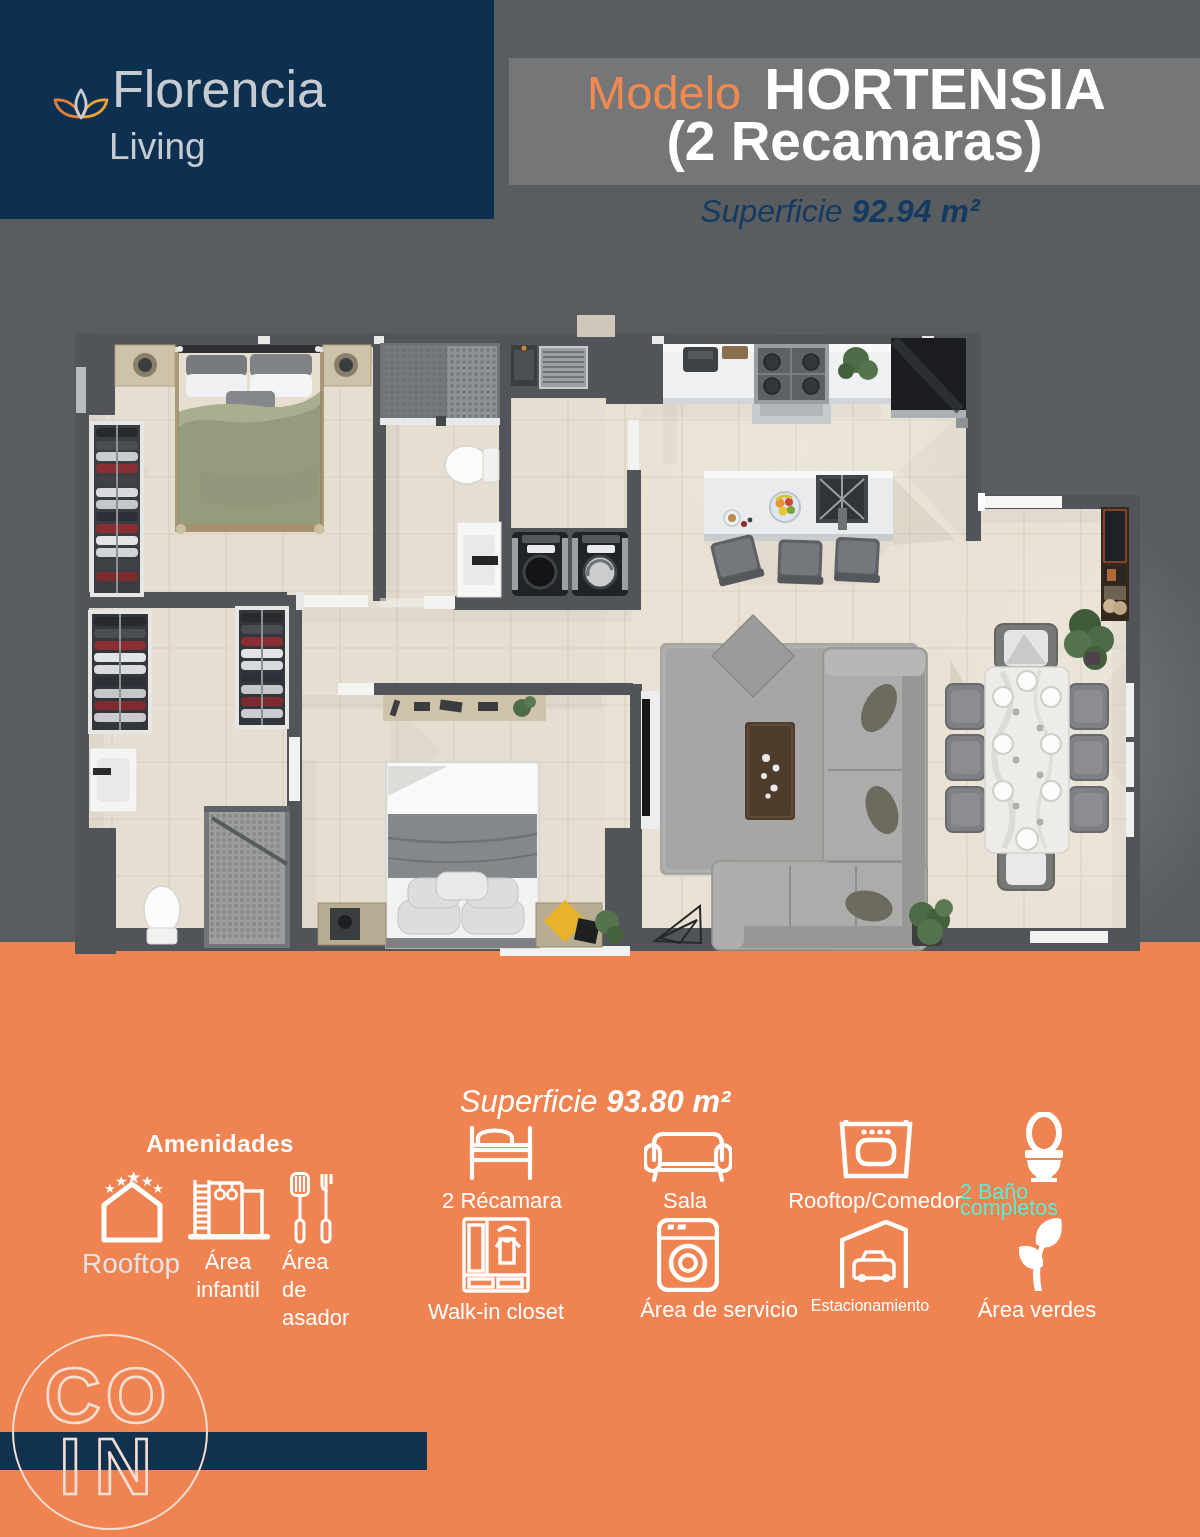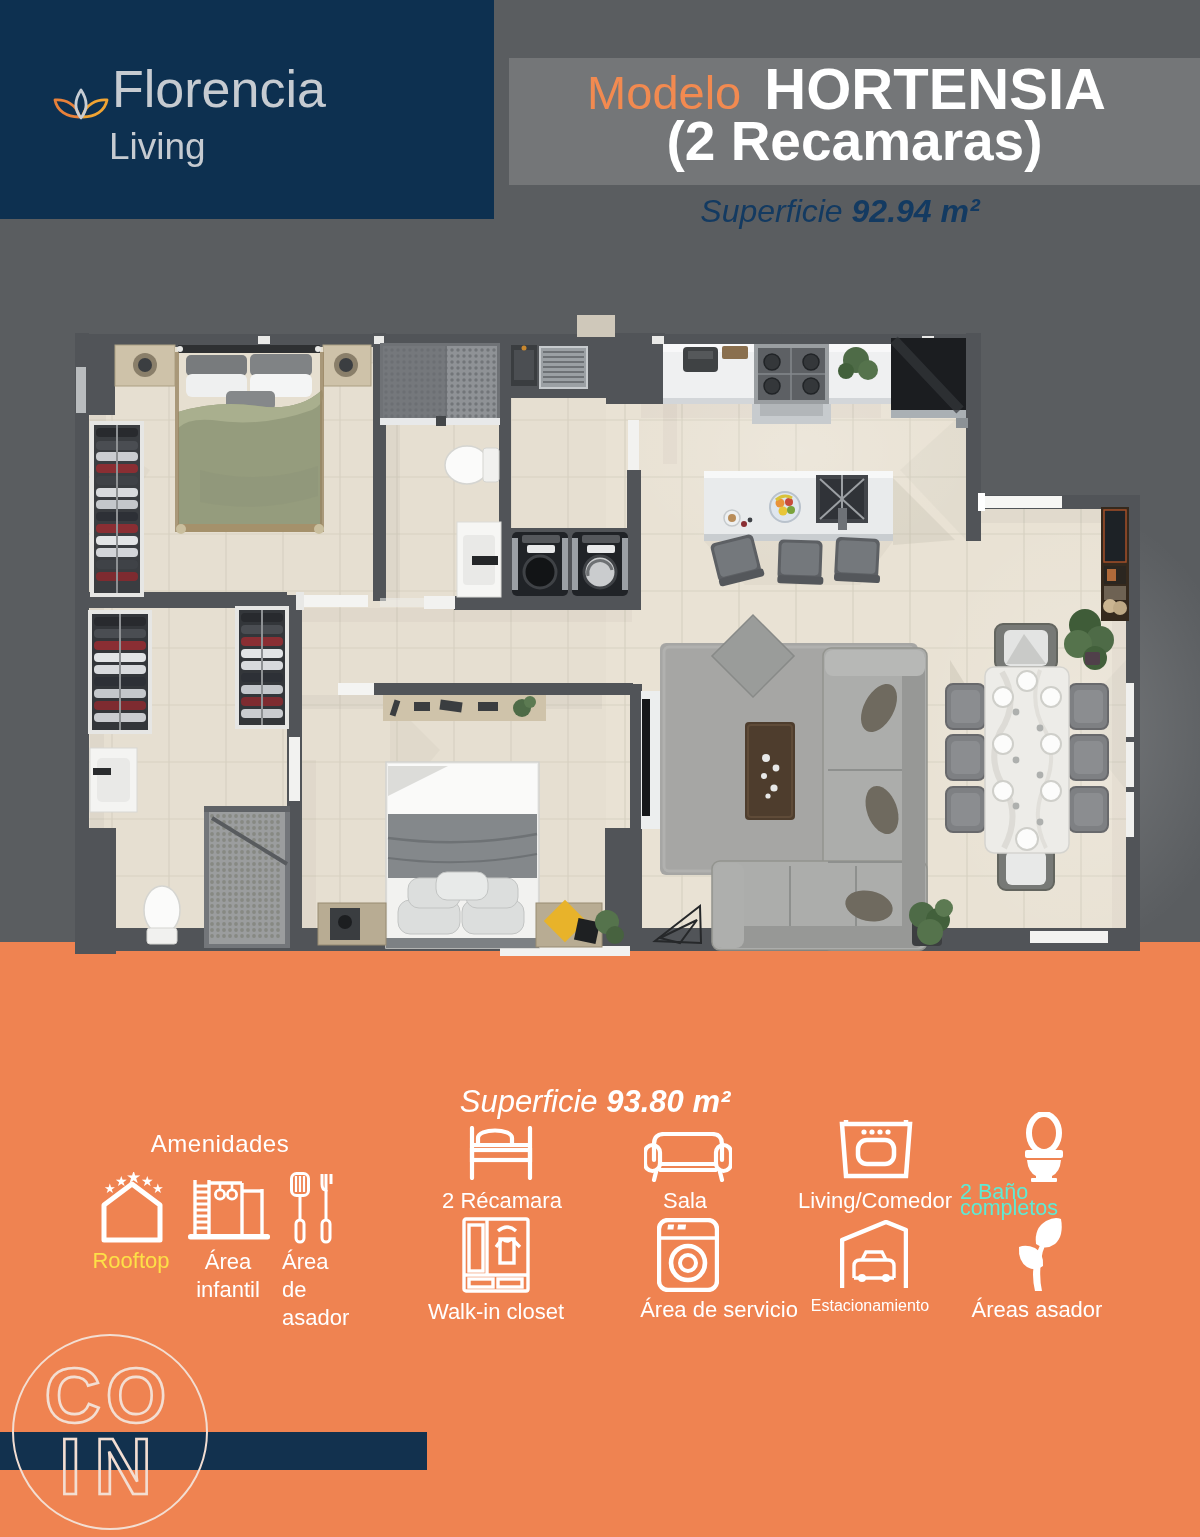--- a/index.html
+++ b/index.html
@@ -1075,34 +1075,34 @@
     </g>
 <g transform="rotate(3 858 559)">
       <rect x="835" y="538" width="44" height="40" rx="5" fill="#5d6064"></rect>
       <rect x="838" y="541" width="38" height="32" rx="4" fill="#74787c"></rect>
       <rect x="835" y="574" width="46" height="8" rx="3" fill="#54575b"></rect>
     </g>
 </svg>
 
 <div class="abs" style="left:300px;top:1086px;width:590px;text-align:center;line-height:1;font-style:italic;color:#ffffff;font-size:31px;"><span>Superficie </span><span style="font-weight:bold;">93.80 m²</span></div>
 
-<div class="abs" style="left:60px;top:1130px;width:320px;text-align:center;font-size:24px;color:#ffffff;letter-spacing:0.5px;">Amenidades</div>
+<div class="abs" style="left:60px;top:1130px;width:320px;text-align:center;font-size:24px;color:#ffffff;letter-spacing:0.5px;font-weight:bold;">Amenidades</div>
 
 <svg class="abs" style="left:98px;top:1172px" width="68" height="72" viewBox="0 0 68 72">
 <g fill="#ffffff">
       <text x="6" y="21" font-size="13" font-family="Liberation Sans">★</text>
 <text x="17" y="14" font-size="14" font-family="Liberation Sans">★</text>
 <text x="28" y="11" font-size="17" font-family="Liberation Sans">★</text>
 <text x="43" y="14" font-size="14" font-family="Liberation Sans">★</text>
 <text x="54" y="21" font-size="13" font-family="Liberation Sans">★</text>
     </g>
 <path d="M6 33 L34 12 L62 33 L62 68 L6 68 Z" fill="none" stroke="#ffffff" stroke-width="5" stroke-linejoin="round"></path>
 </svg>
 
-<div class="abs" style="left:68px;top:1248px;width:126px;text-align:center;font-size:22px;color:#fde047;">Rooftop</div>
+<div class="abs" style="left:68px;top:1248px;width:126px;text-align:center;font-size:28px;color:#e5e5e5;">Rooftop</div>
 
 <svg class="abs" style="left:188px;top:1176px" width="82" height="66" viewBox="0 0 82 66">
 <g stroke="#ffffff" stroke-width="3" fill="none">
 <line x1="7" y1="4" x2="7" y2="59" stroke-width="3.4"></line>
 <line x1="21" y1="4" x2="21" y2="59" stroke-width="3.4"></line>
 <line x1="7" y1="10" x2="21" y2="10"></line>
       <line x1="7" y1="16" x2="21" y2="16"></line>
       <line x1="7" y1="22" x2="21" y2="22"></line>
 <line x1="7" y1="28" x2="21" y2="28"></line>
       <line x1="7" y1="34" x2="21" y2="34"></line>
@@ -1173,21 +1173,21 @@
 <rect x="20" y="22" width="36" height="24" rx="9"></rect>
 </g>
 <g fill="#ffffff">
       <circle cx="26" cy="14" r="2.6"></circle>
       <circle cx="34" cy="14" r="2.6"></circle>
       <circle cx="42" cy="14" r="2.6"></circle>
       <circle cx="50" cy="14" r="2.6"></circle>
     </g>
 </svg>
 
-<div class="abs" style="left:775px;top:1188px;width:200px;text-align:center;font-size:22px;color:#ffffff;">Living/Comedor</div>
+<div class="abs" style="left:775px;top:1188px;width:200px;text-align:center;font-size:22px;color:#ffffff;">Rooftop/Comedor</div>
 
 <svg class="abs" style="left:1024px;top:1112px" width="40" height="70" viewBox="0 0 40 70">
 <ellipse cx="20" cy="21" rx="15" ry="19" fill="none" stroke="#ffffff" stroke-width="6"></ellipse>
 <g fill="#ffffff">
 <rect x="1" y="38" width="38" height="8" rx="2"></rect>
 <path d="M3 48 L37 48 Q36 60 28 64 L12 64 Q4 60 3 48 Z"></path>
 <rect x="12" y="63" width="16" height="4"></rect>
 <rect x="7" y="66" width="26" height="4" rx="1"></rect>
 </g>
   </svg>
@@ -1241,21 +1241,21 @@
 <div class="abs" style="left:783px;top:1297px;width:174px;text-align:center;font-size:16px;color:#ffffff;">Estacionamiento</div>
 
 <svg class="abs" style="left:1016px;top:1216px" width="50" height="76" viewBox="0 0 50 76">
 <g fill="#ffffff">
 <path d="M45 3 Q48 20 39 28 Q29 35 20 28 Q18 12 30 5 Q39 0 45 3 Z"></path>
 <path d="M3 31 Q2 45 11 51 Q20 56 27 50 Q28 37 19 32 Q10 28 3 31 Z"></path>
 <path d="M42 10 Q27 26 25 45 Q23 62 26 75 L19 75 Q15 58 19 44 Q23 25 38 8 Z"></path>
 </g>
   </svg>
 
-<div class="abs" style="left:955px;top:1297px;width:164px;text-align:center;font-size:22px;color:#ffffff;">Áreas asador</div>
+<div class="abs" style="left:955px;top:1297px;width:164px;text-align:center;font-size:22px;color:#ffffff;">Área verdes</div>
 
 <div class="abs" style="left:0;top:1432px;width:427px;height:38px;background:#12314e;"></div>
 
 <svg class="abs" style="left:0px;top:1322px" width="230" height="215" viewBox="0 0 230 215">
 <circle cx="110" cy="110" r="97" fill="none" stroke="#f3ded2" stroke-width="2"></circle>
 <g font-family="Liberation Sans" font-weight="bold" fill="none" stroke="#f3ded2" stroke-width="2.6" text-anchor="middle">
 <text x="108" y="100" font-size="78" letter-spacing="5">CO</text>
 <text x="112" y="172" font-size="80" letter-spacing="13">IN</text>
 </g>
   </svg>

